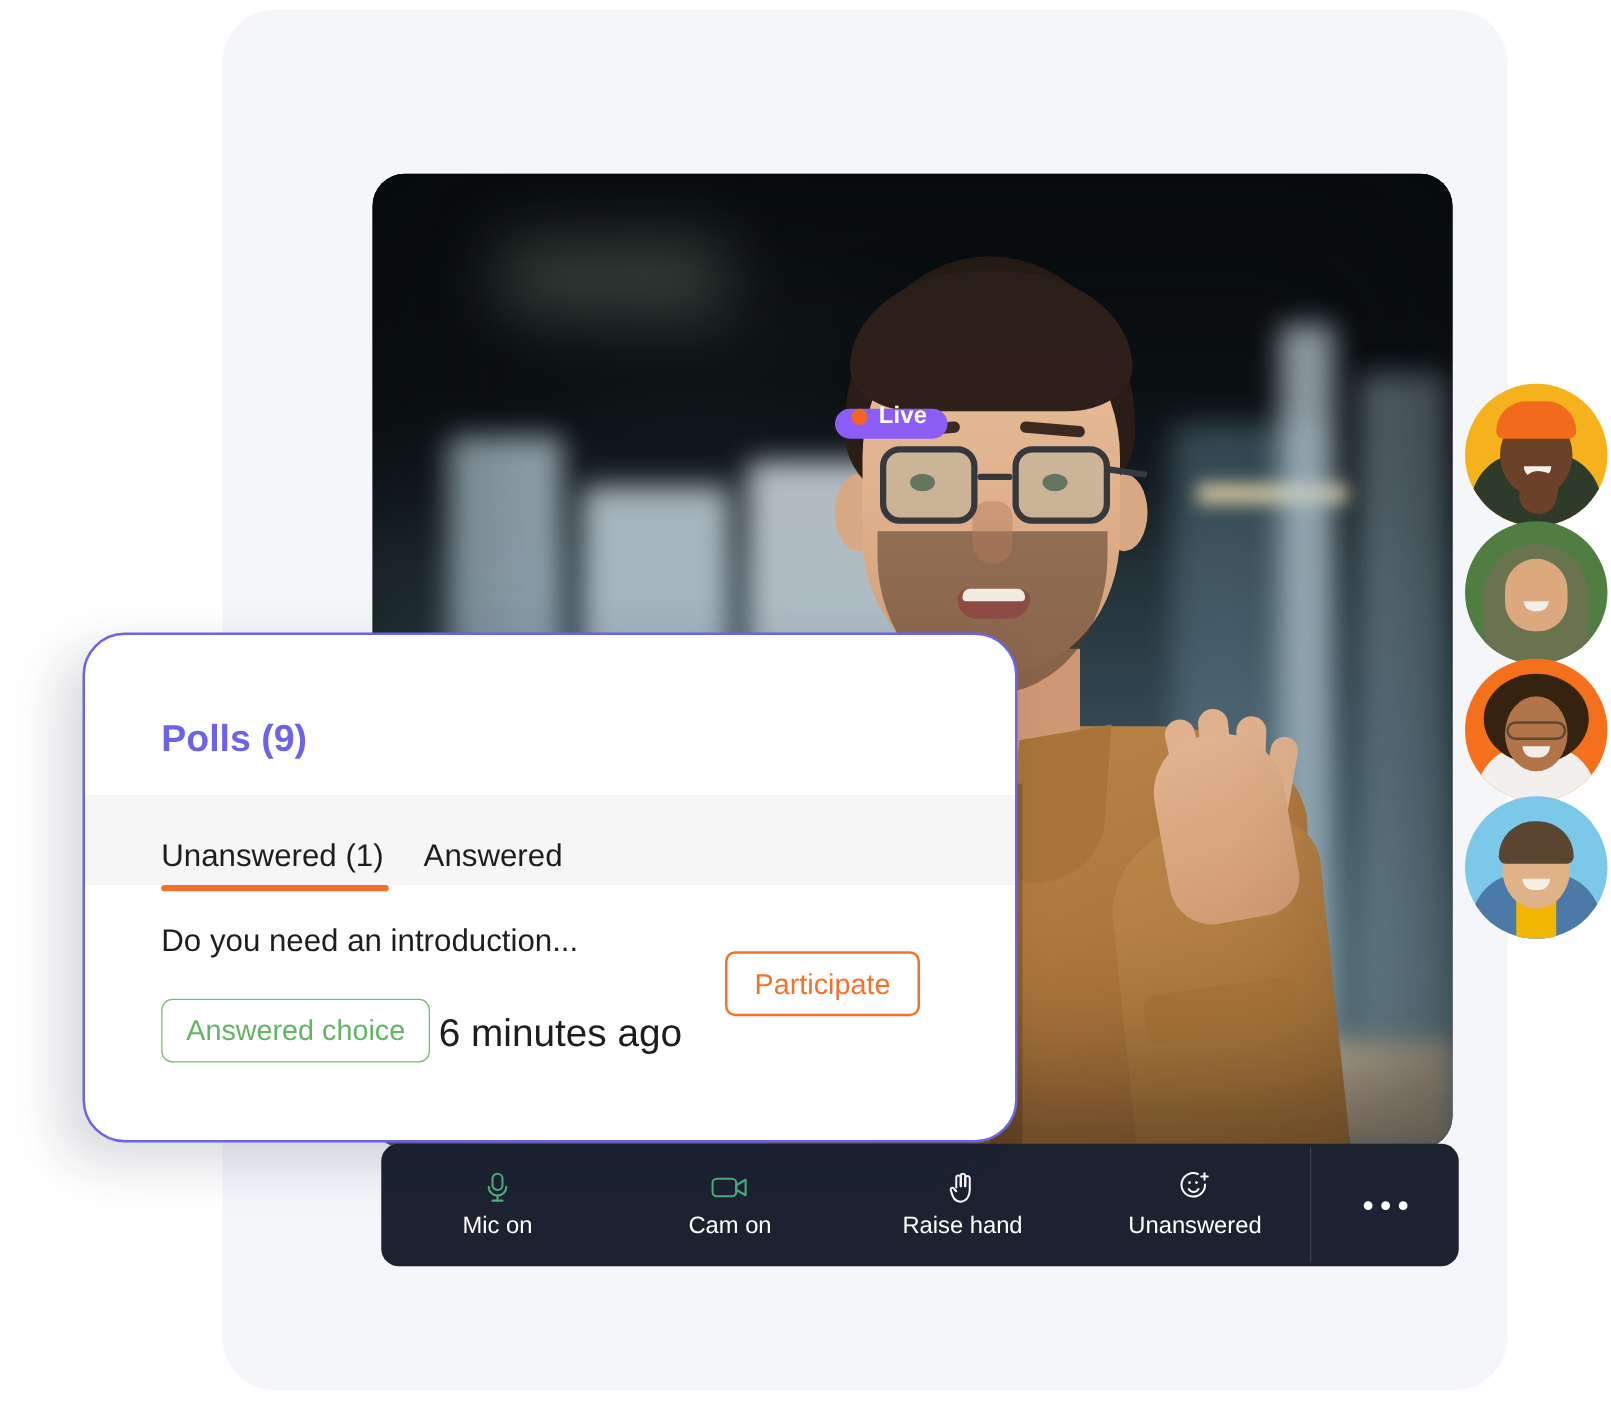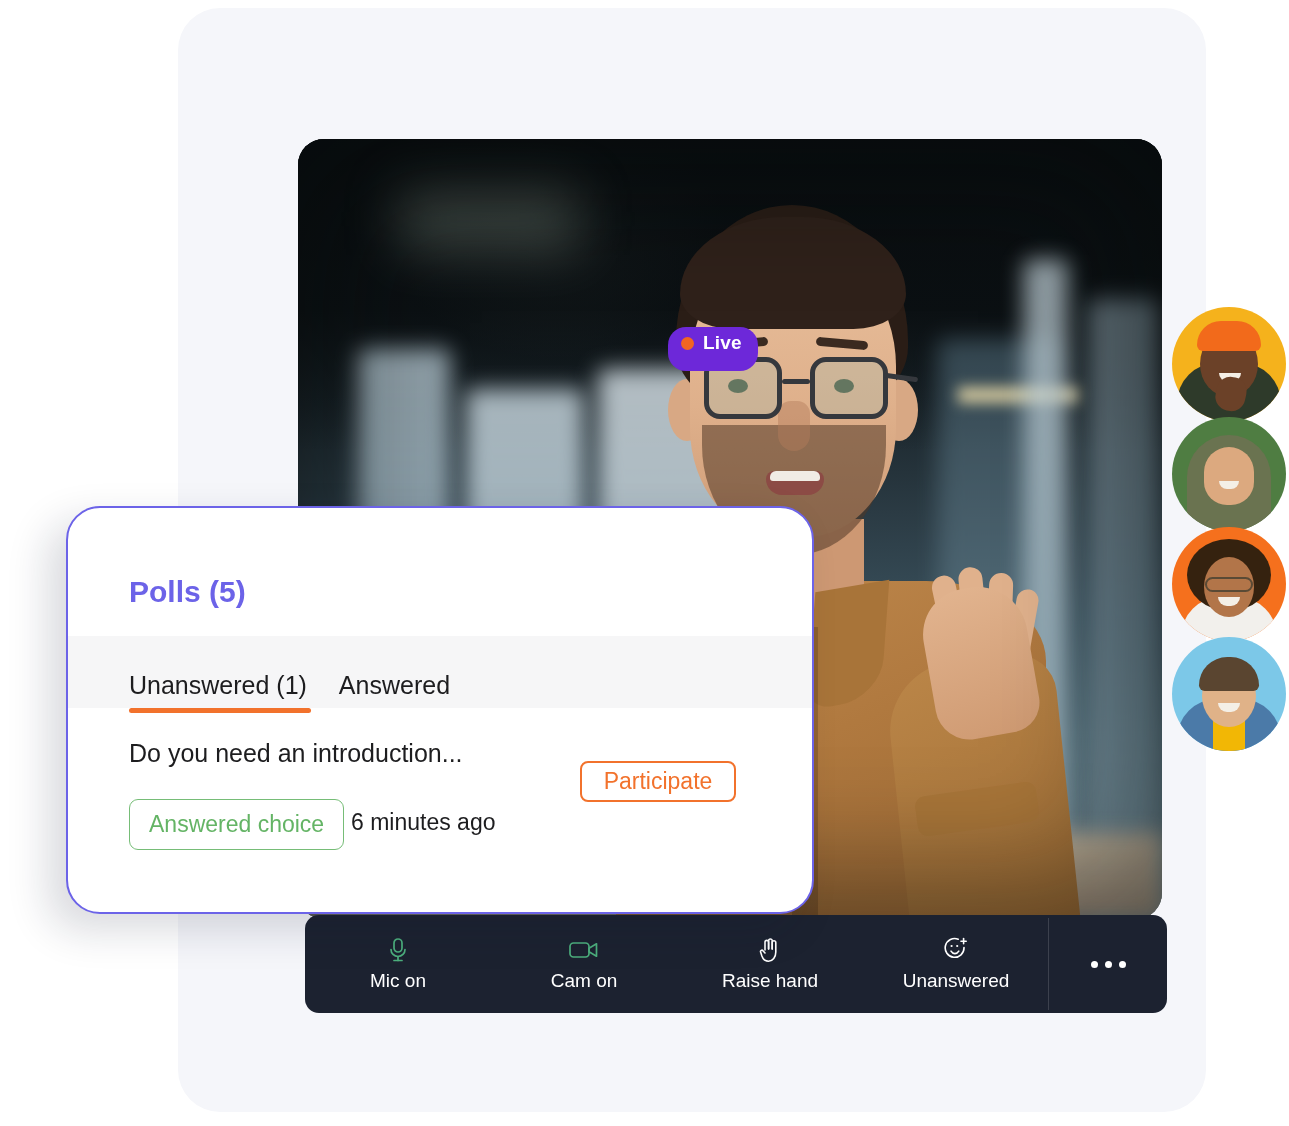--- a/index.html
+++ b/index.html
@@ -147,26 +147,26 @@
   .f4 { left: 414px; top: 400px; width: 22px; height: 74px; transform: rotate(10deg); }
 
   
   .vid-vignette { position:absolute; inset:0; box-shadow: inset 0 0 120px 40px rgba(6,10,12,.45); }
 
   
   .live-badge {
     position: absolute;
     left: 370px;
     top: 188px;
-    height: 44px;
+    height: 24px;
     padding: 0 16px 12px 13px;
     display: flex;
     align-items: center;
     gap: 9px;
-    background: #6d28d9;
+    background: #8b5cf6;
     border-radius: 18px;
     z-index: 6;
   }
   .live-dot { width: 13px; height: 13px; border-radius: 50%; background: #f26522; }
   .live-text { color: #ffffff; font-size: 19px; font-weight: bold; letter-spacing: .2px; }
 
   
   .avatar-rail { position: absolute; left: 1172px; top: 307px; width: 114px; }
   .avatar {
     position: absolute;
@@ -304,27 +304,27 @@
     padding: 11px 19px;
     border: 1.6px solid #76bd77;
     border-radius: 9px;
     color: #64b465;
     font-size: 23px;
     background: #ffffff;
   }
   .poll-time {
     position: absolute;
     left: 283px; top: 301px;
-    font-size: 23px;
+    font-size: 31px;
     color: #1d1d1f;
   }
   .participate-btn {
     position: absolute;
     left: 512px; top: 253px;
-    width: 156px; height: 41px;
+    width: 156px; height: 52px;
     border: 2px solid #f2722c;
     border-radius: 8px;
     background: #ffffff;
     color: #f2722c;
     font-size: 23px;
     font-family: inherit;
     cursor: pointer;
   }
 </style>
 </head>
@@ -474,21 +474,21 @@
 
     <div class="tb-more">
       <span class="dot3"></span>
       <span class="dot3"></span>
       <span class="dot3"></span>
     </div>
   </div>
 
   <div class="poll-card">
 
-    <div class="poll-title">Polls (5)</div>
+    <div class="poll-title">Polls (9)</div>
 
     <div class="poll-tabs">
       <button class="poll-tab">Unanswered (1)</button>
       <button class="poll-tab">Answered</button>
     </div>
     <div class="tab-underline"></div>
 
     <div class="poll-question">Do you need an introduction...</div>
 
     <div class="poll-type-badge">Answered choice</div>

